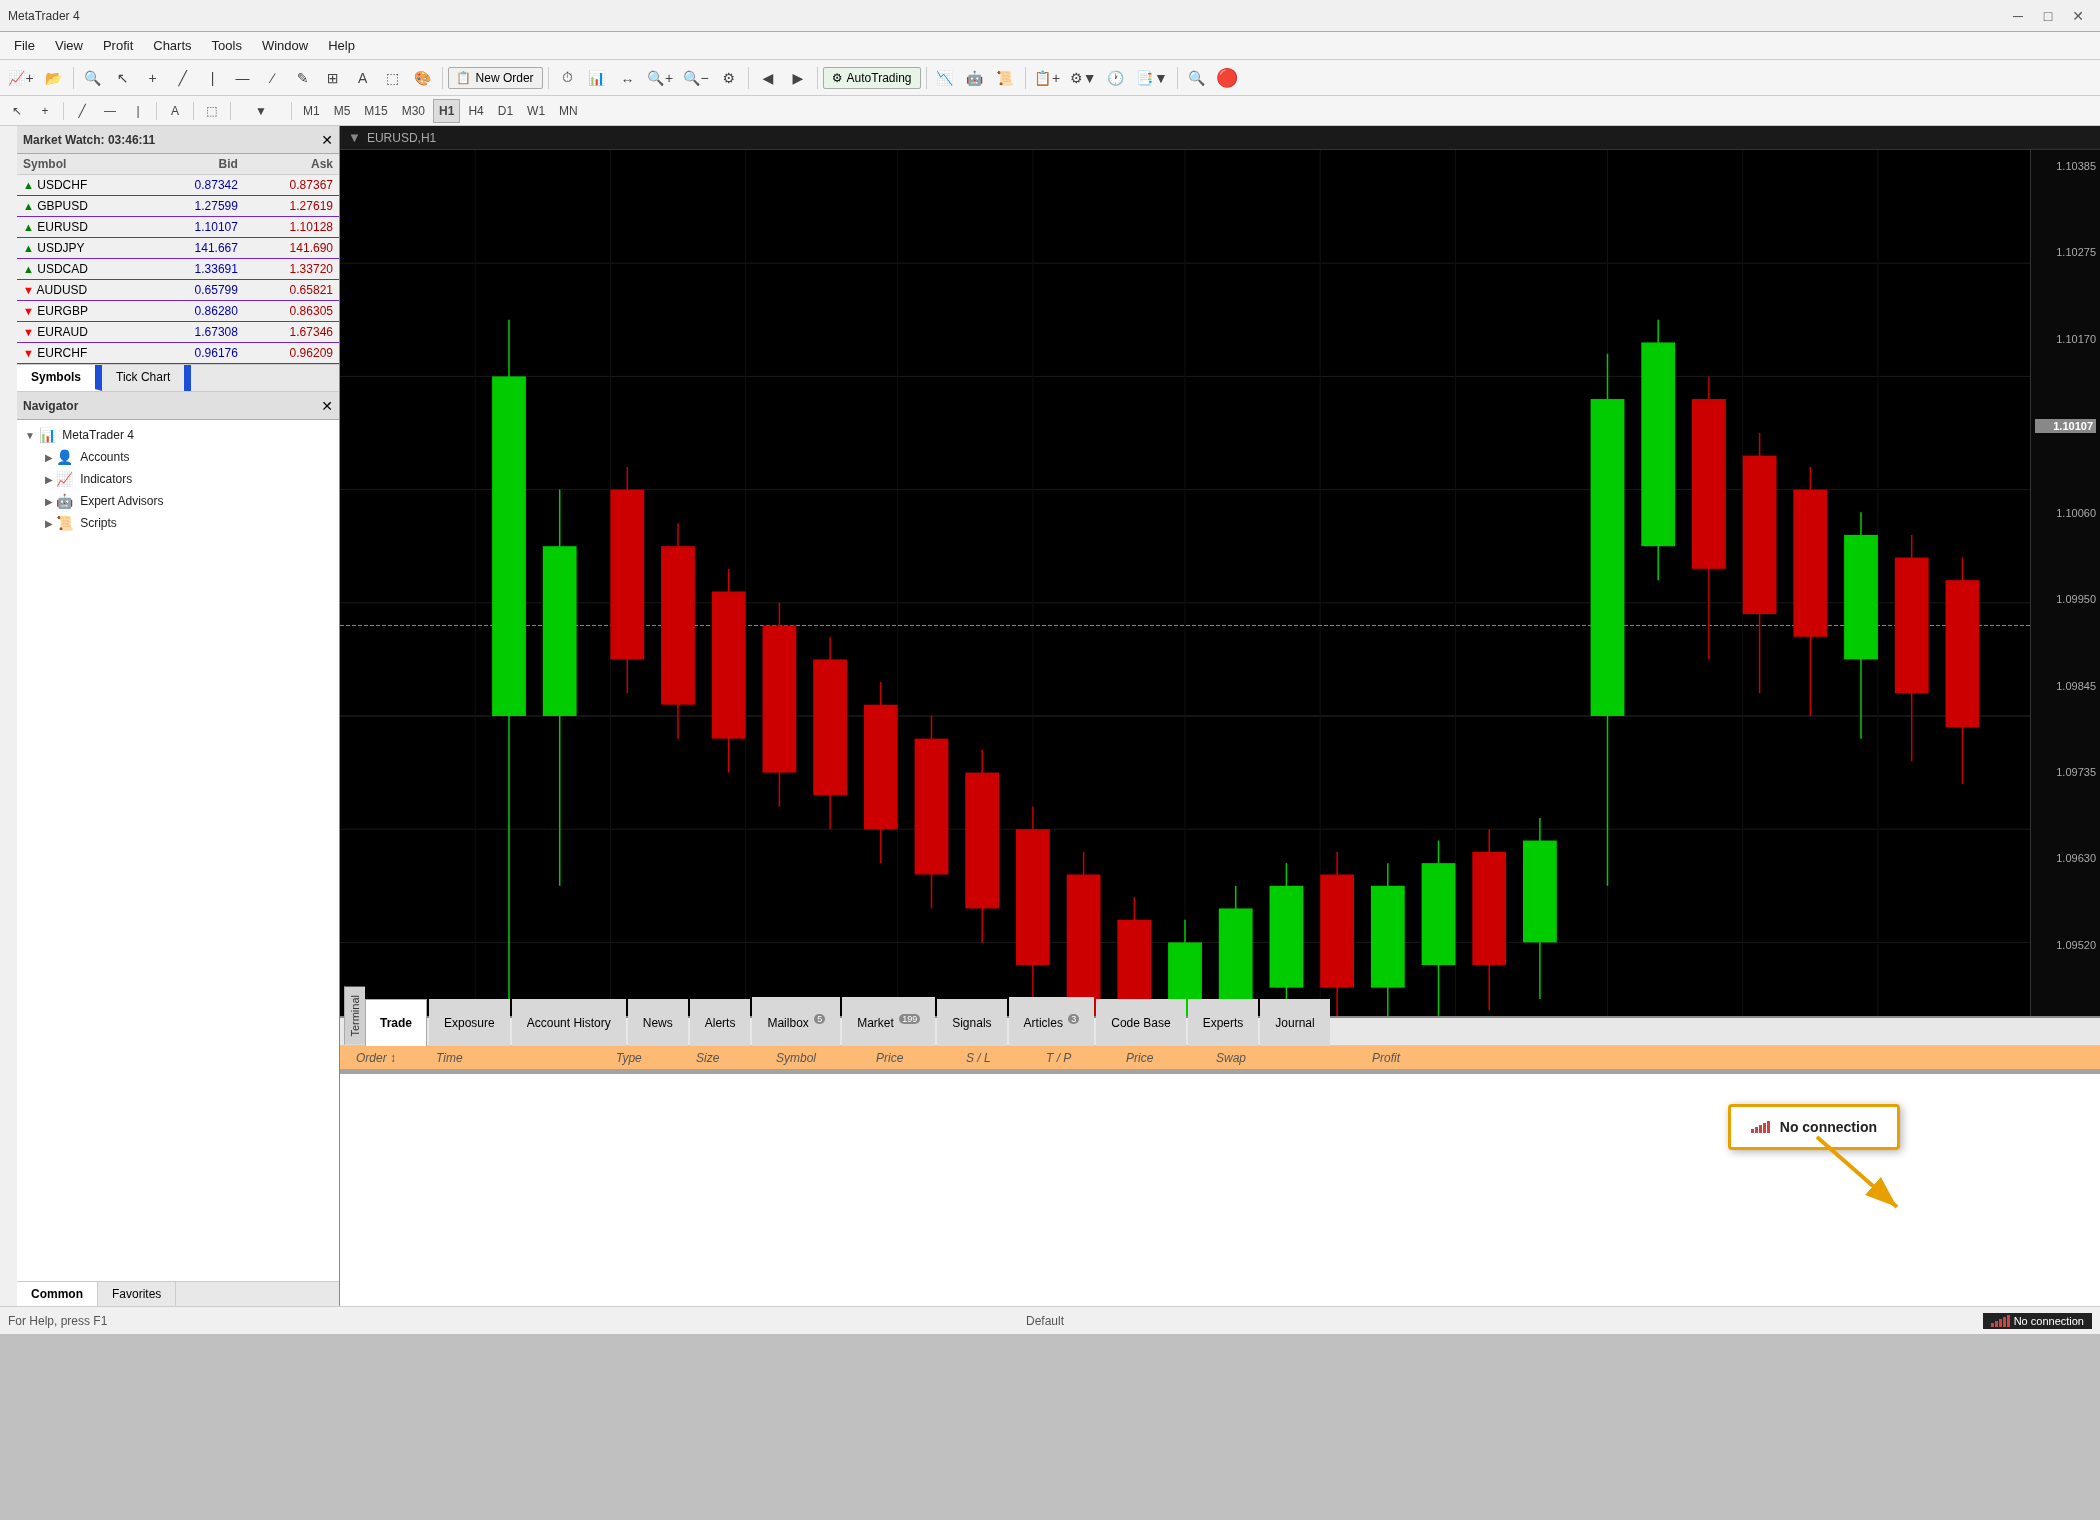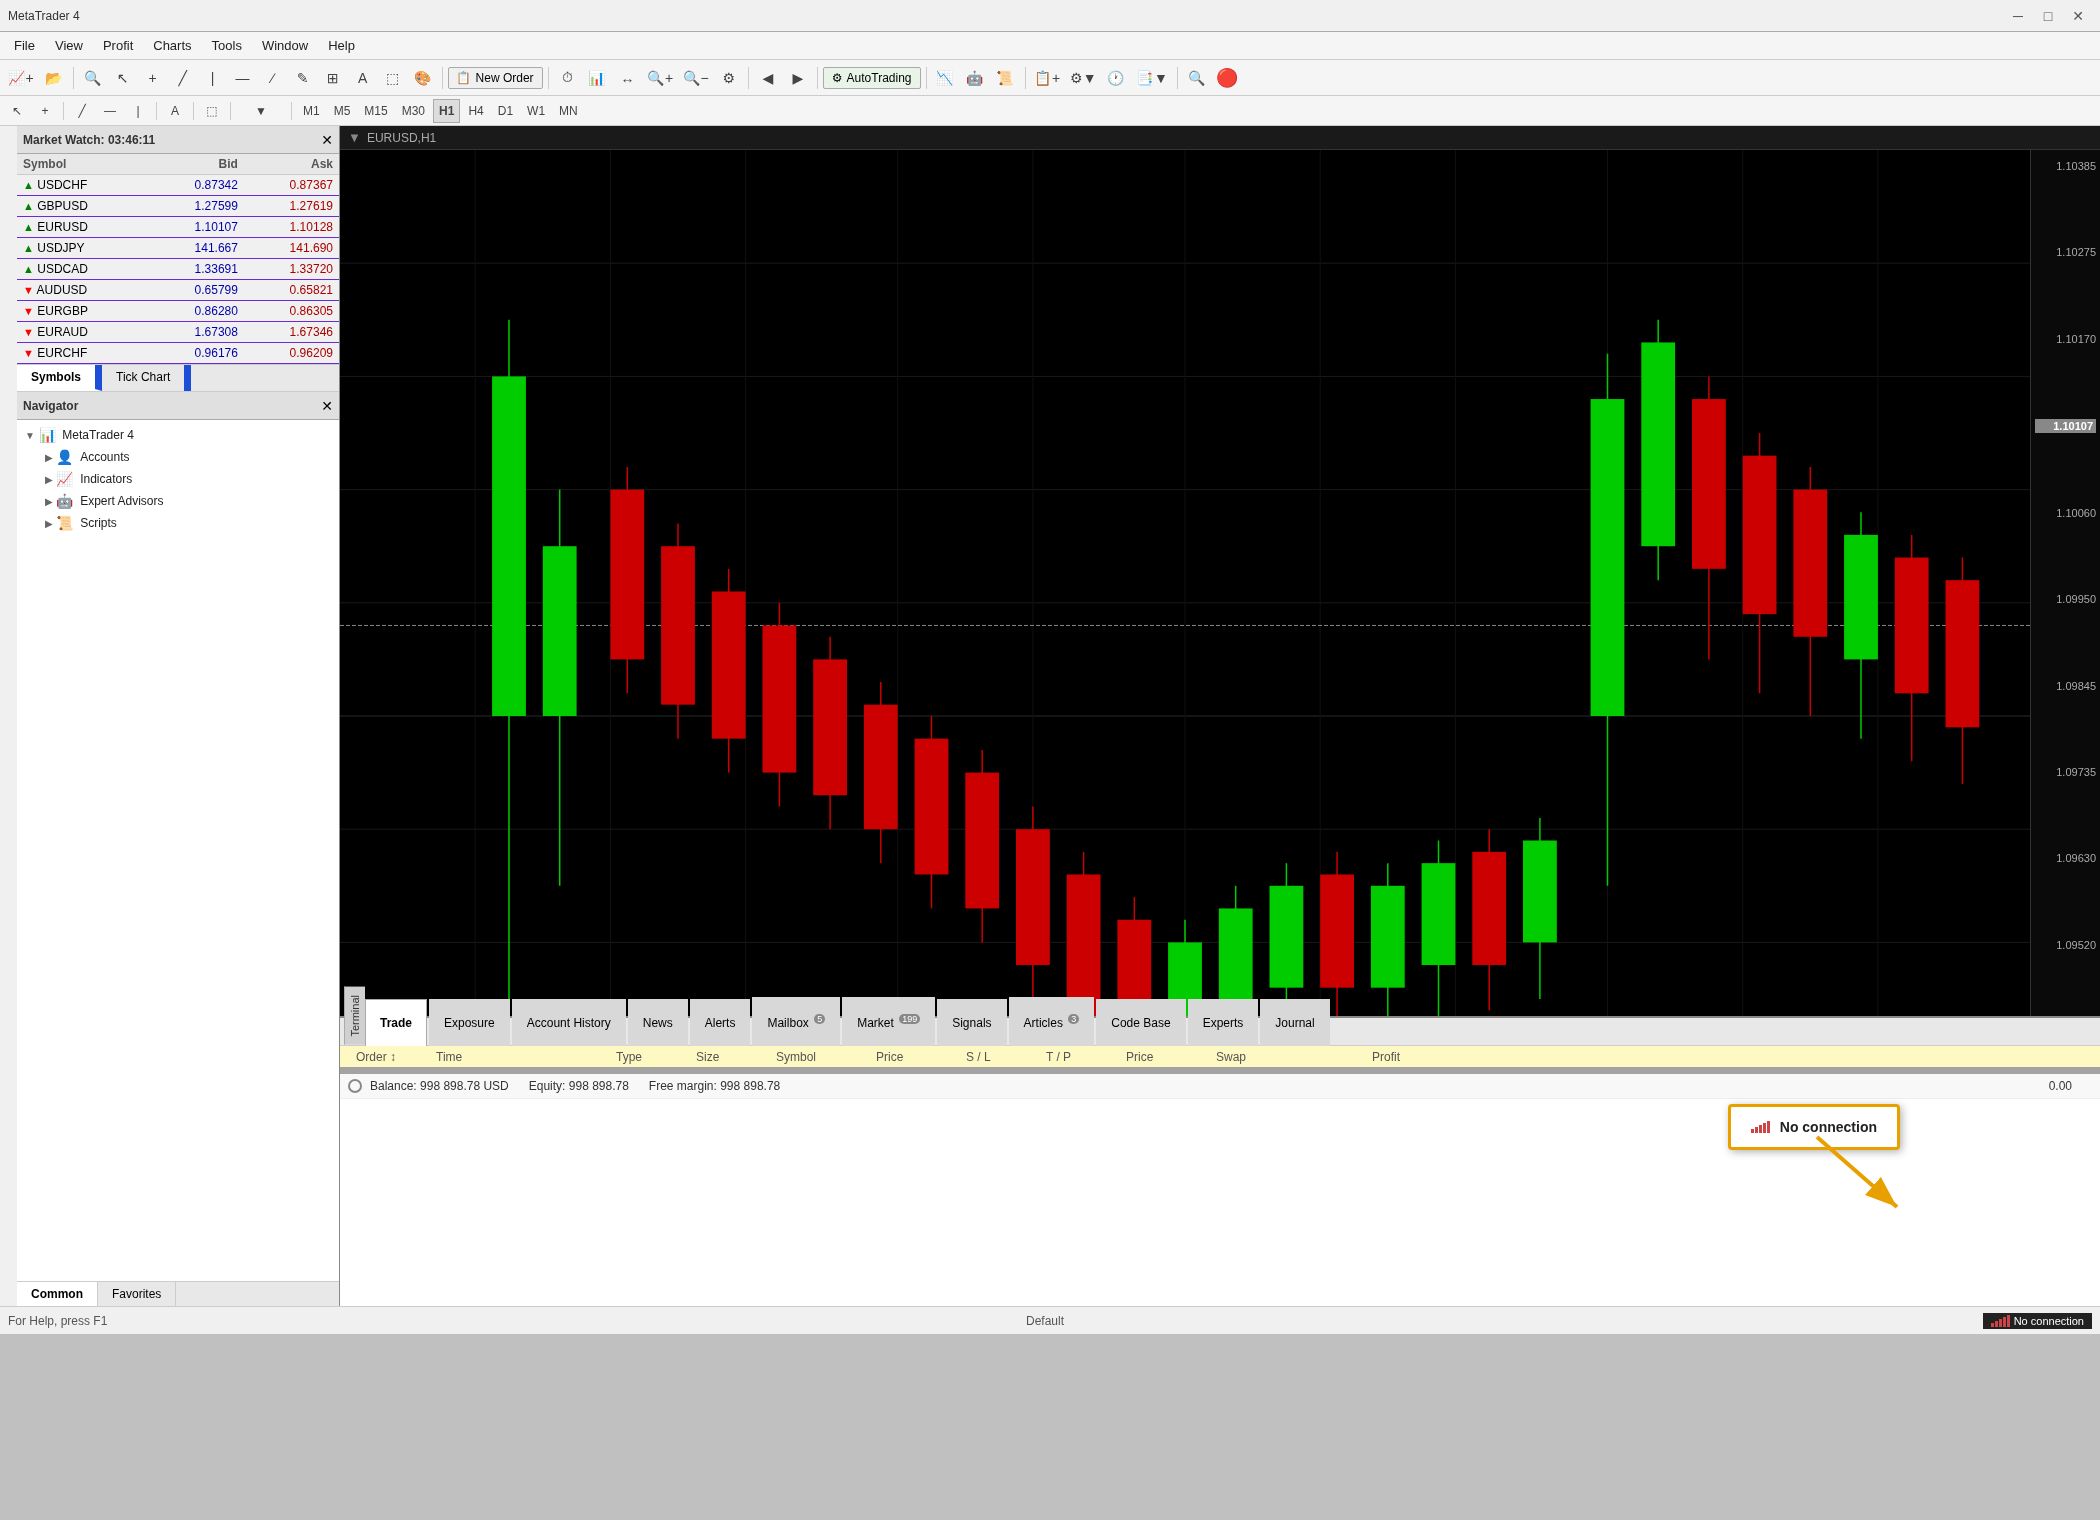--- a/index.html
+++ b/index.html
@@ -339,27 +339,28 @@
       color: #fff;
       font-size: 9px;
       padding: 0 3px;
       border-radius: 8px;
       margin-left: 2px;
       vertical-align: super;
     }
 
     #terminal-header {
       height: 28px;
-      background: #fef9c3;
-      border-bottom: 7px solid #a3a3a3;
+      background: #fdba74;
+      border-bottom: 5px solid #a3a3a3;
       display: flex;
       align-items: center;
       padding: 0 8px;
       font-size: 12px;
       color: #555;
+      font-style: italic;
     }
     .term-col {
       padding: 0 8px;
       flex: 1;
     }
     .term-col.order { flex: 0 0 80px; }
     .term-col.time { flex: 0 0 180px; }
     .term-col.type { flex: 0 0 80px; }
     .term-col.size { flex: 0 0 80px; }
     .term-col.symbol { flex: 0 0 100px; }
@@ -861,28 +862,20 @@
         <span class="term-col size">Size</span>
         <span class="term-col symbol">Symbol</span>
         <span class="term-col price">Price</span>
         <span class="term-col sl">S / L</span>
         <span class="term-col tp">T / P</span>
         <span class="term-col price2">Price</span>
         <span class="term-col swap">Swap</span>
         <span class="term-col profit">Profit</span>
       </div>
       <div id="terminal-body">
-        <div id="balance-row">
-          <span style="width:14px;height:14px;border-radius:50%;border:2px solid #888;display:inline-block;margin-right:8px;"></span>
-          <span>Balance: 998 898.78 USD</span>
-          <span>Equity: 998 898.78</span>
-          <span>Free margin: 998 898.78</span>
-          <span style="flex:1"></span>
-          <span>0.00</span>
-        </div>
 
         <div id="no-connection-popup" style="top:30px; right:200px;">
           <div class="signal-bars">
             <div class="signal-bar" style="height:4px;"></div>
             <div class="signal-bar" style="height:6px;"></div>
             <div class="signal-bar" style="height:8px;"></div>
             <div class="signal-bar" style="height:10px;"></div>
             <div class="signal-bar" style="height:12px;"></div>
           </div>
           <span>No connection</span>

